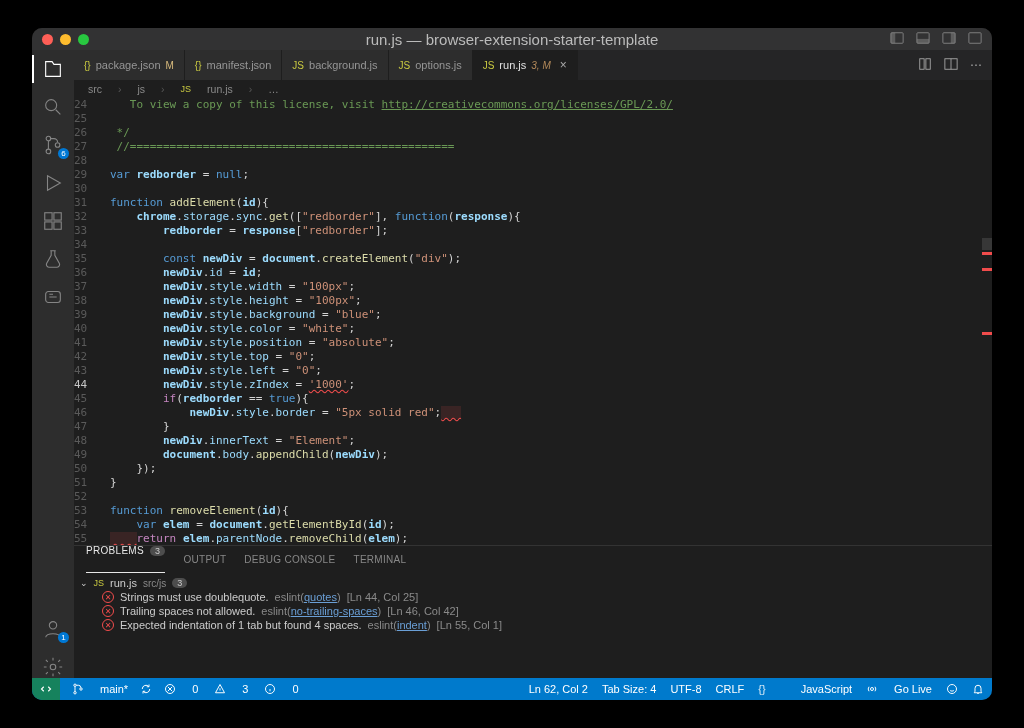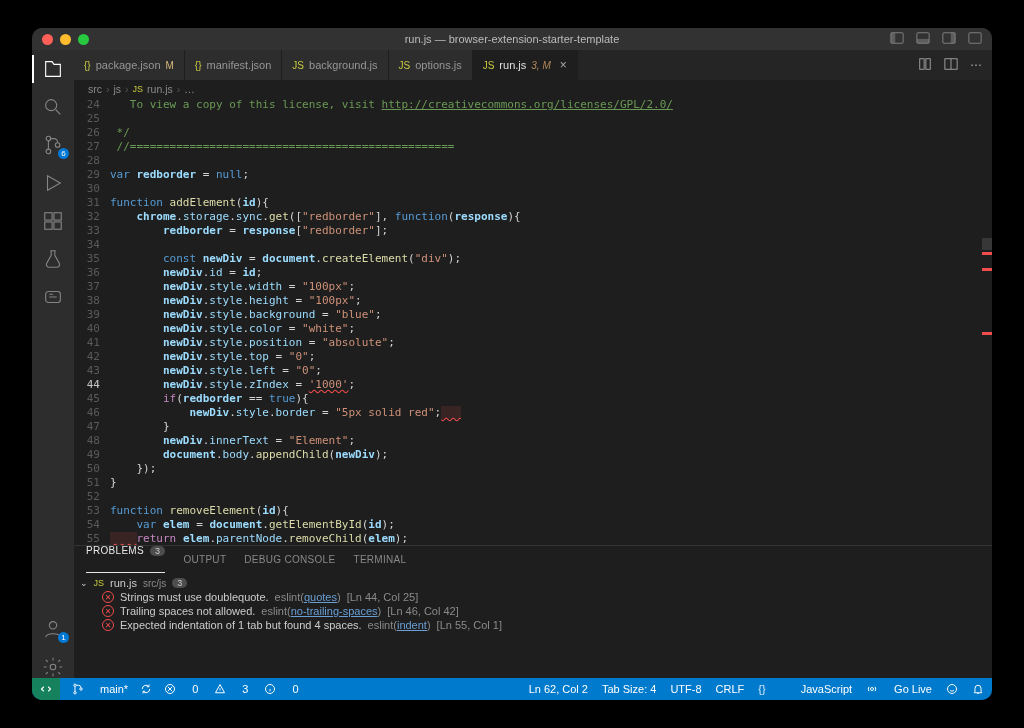--- a/index.html
+++ b/index.html
@@ -33,21 +33,21 @@
     align-items: center;
     padding: 0 10px;
     position: relative;
     flex-shrink:0;
   }
   .traffic { display: flex; gap: 7px; }
   .traffic span { width: 11px; height: 11px; border-radius: 50%; display:inline-block; }
   .tl-close { background: #ff5f57; }
   .tl-min { background: #febc2e; }
   .tl-max { background: #28c840; }
-  .titlebar-title { position:absolute; left:0; right:0; text-align:center; font-size:11px; color:#bbb; pointer-events:none; }
+  .titlebar-title { position:absolute; left:0; right:0; text-align:center; font-size:15px; color:#bbb; pointer-events:none; }
   .titlebar-right { margin-left:auto; display:flex; gap:12px; color:#888; }
   .titlebar-right svg { width:14px;height:14px; }
   
   .body {
     flex:1;
     display:flex;
     min-height:0;
   }
   .activitybar {
     width: 42px;
@@ -100,21 +100,21 @@
   .tab .close { margin-left:4px; color:#aaa; font-size:12px; }
   .tab-actions { margin-left:auto; display:flex; align-items:center; gap:12px; padding:0 10px; color:#aaa; }
   .tab-actions svg{width:14px;height:14px;}
   .breadcrumbs {
     height:18px;
     font-size:10.5px;
     color:#8a8a8a;
     padding:0 14px;
     display:flex;
     align-items:center;
-    gap:4px;
+    gap:16px;
     flex-shrink:0;
     background:#1e1e1e;
   }
   .breadcrumbs .sep { opacity:.5; }
   .editor {
     flex:1;
     position:relative;
     background:#1e1e1e;
     font-family: 'Menlo','Consolas',monospace;
     font-size:11px;
@@ -123,21 +123,20 @@
     display:flex;
     min-height:0;
   }
   .minimap {
     position:absolute; right:0; top:0; bottom:0; width:10px;
   }
   .minimap .mm-slider{ position:absolute; right:0; top:140px; width:10px; height:12px; background:rgba(200,200,200,.15);}
   .minimap .mm-err{ position:absolute; right:0; width:10px; height:3px; background:#f14c4c;}
   .gutter {
     width:36px;
-    text-align:right;
     color:#5a5a5a;
     padding-right:10px;
     user-select:none;
     flex-shrink:0;
   }
   .gutter div.cur { color:#c6c6c6; }
   .code { flex:1; white-space:pre; color:#d4d4d4; overflow:hidden;}
   
   .c-cm { color:#6a9955; }
   .c-kw { color:#569cd6; }

